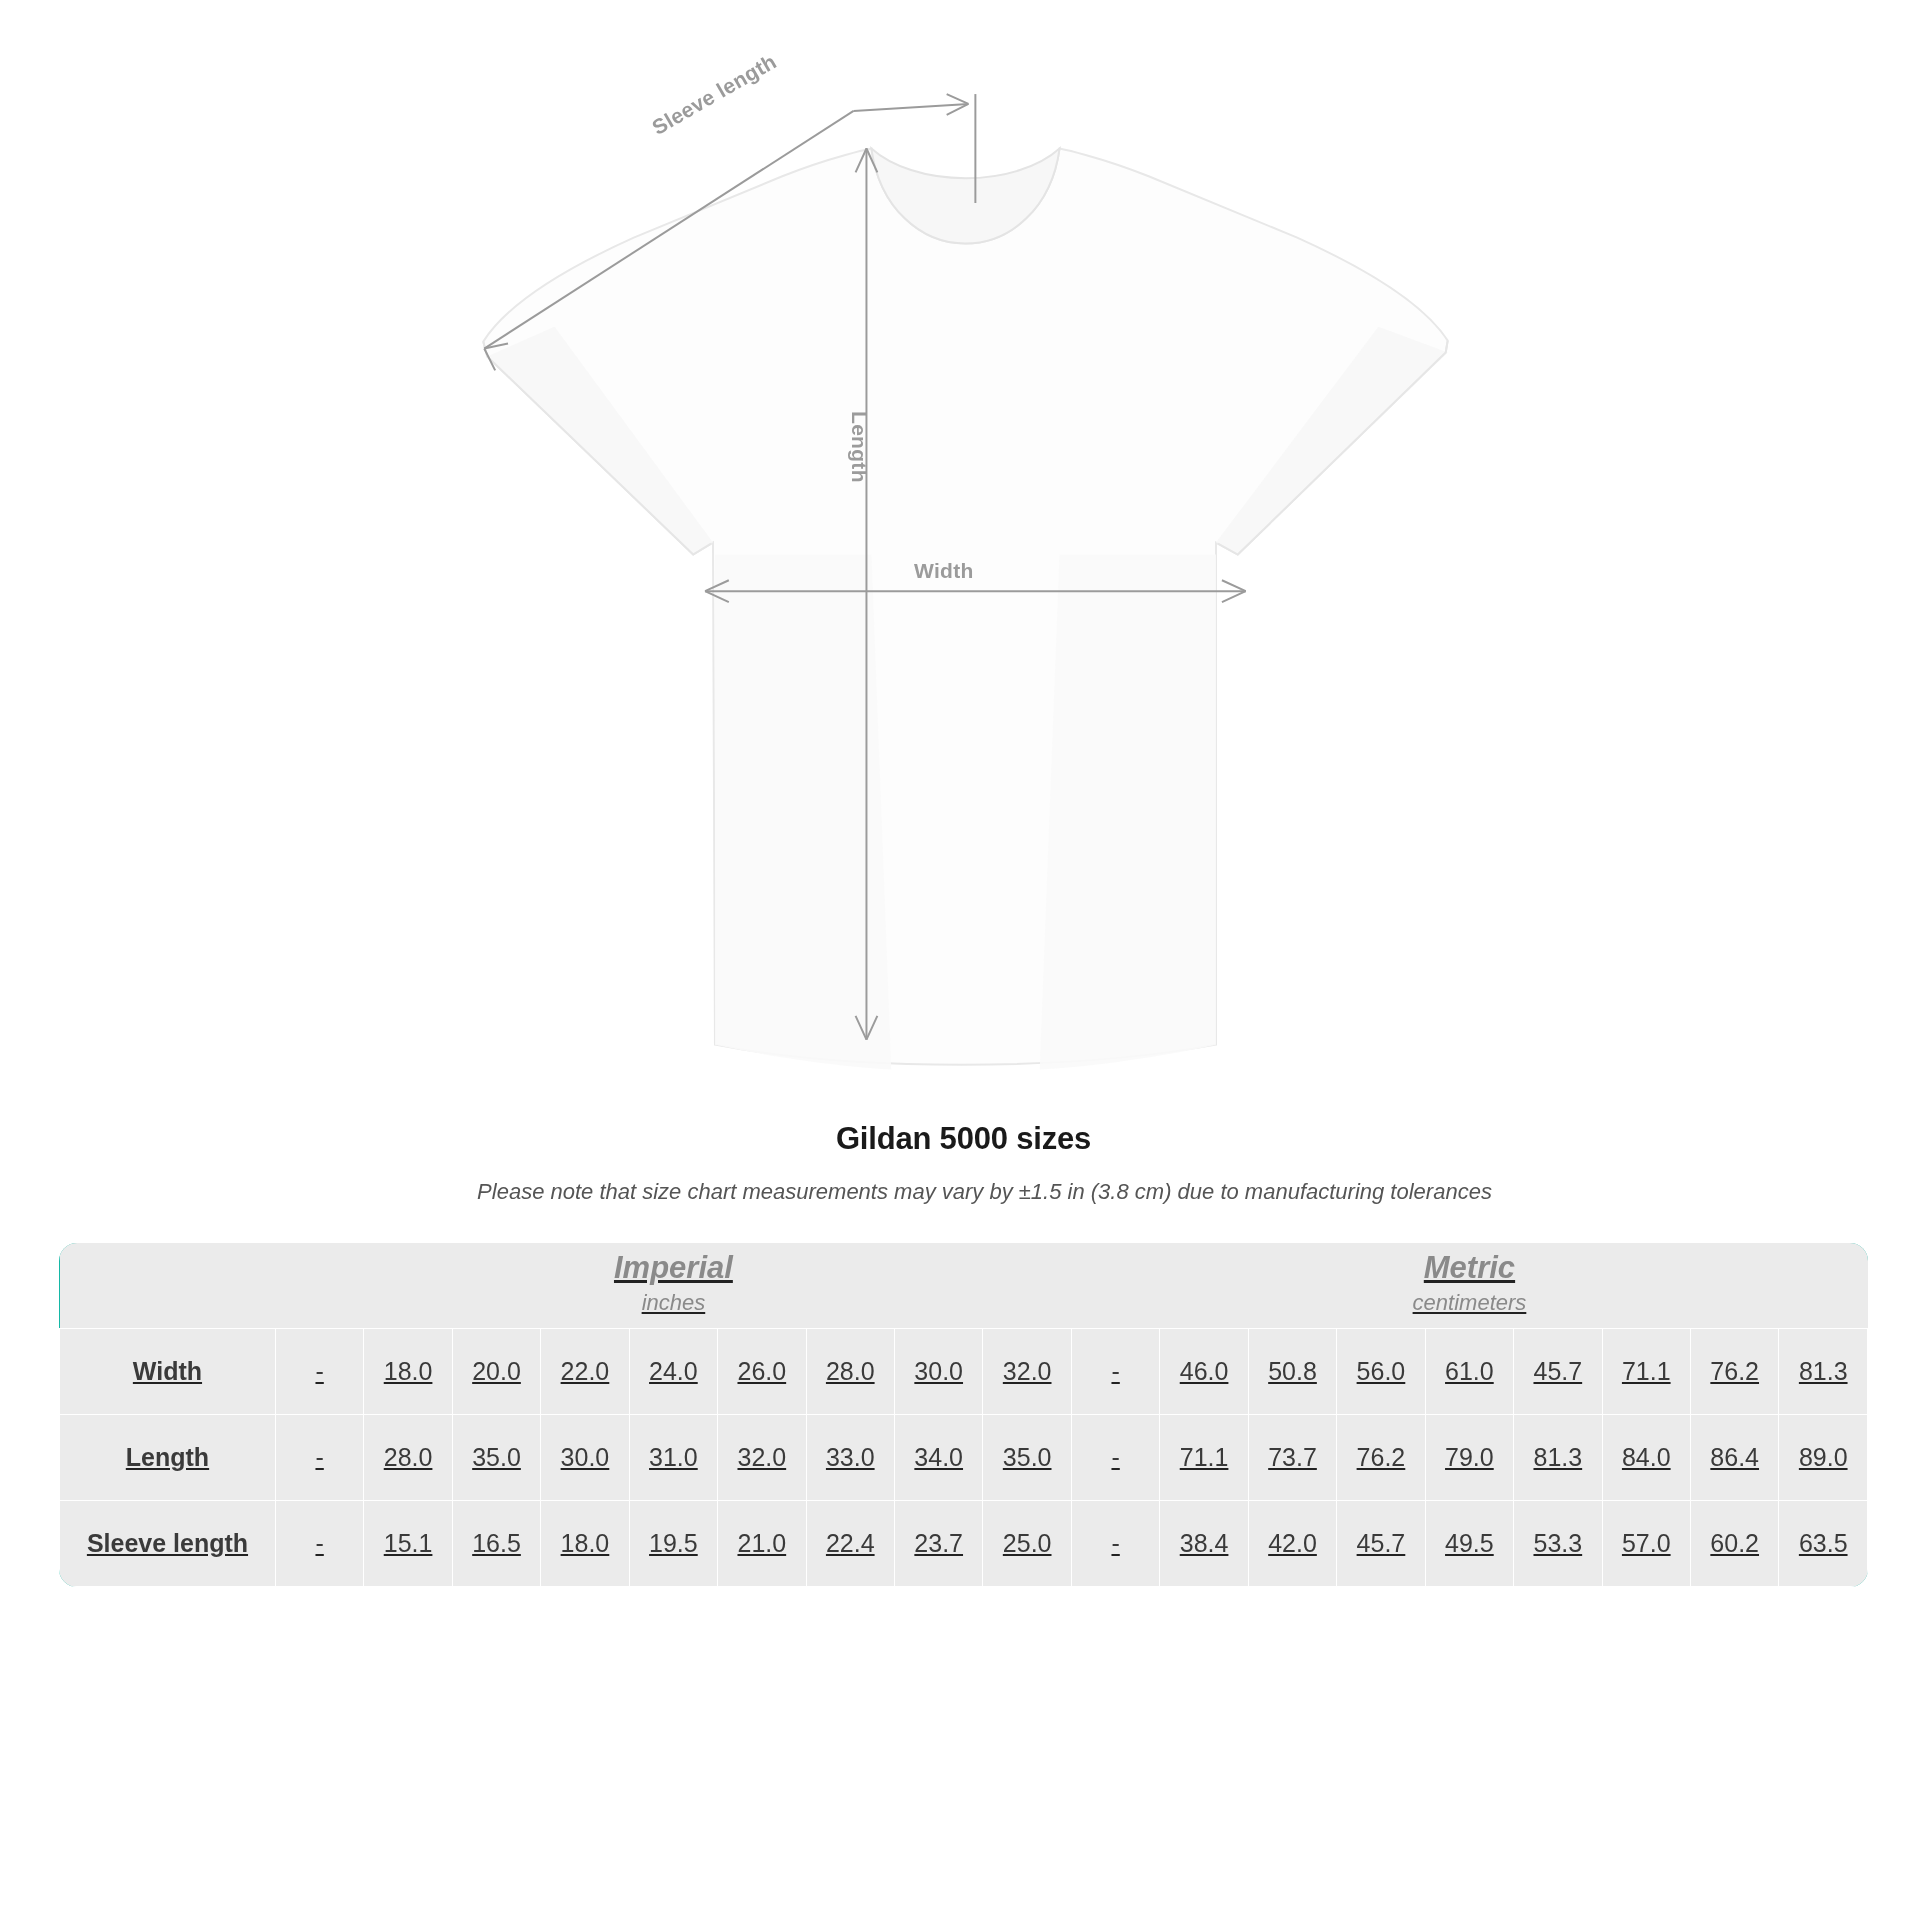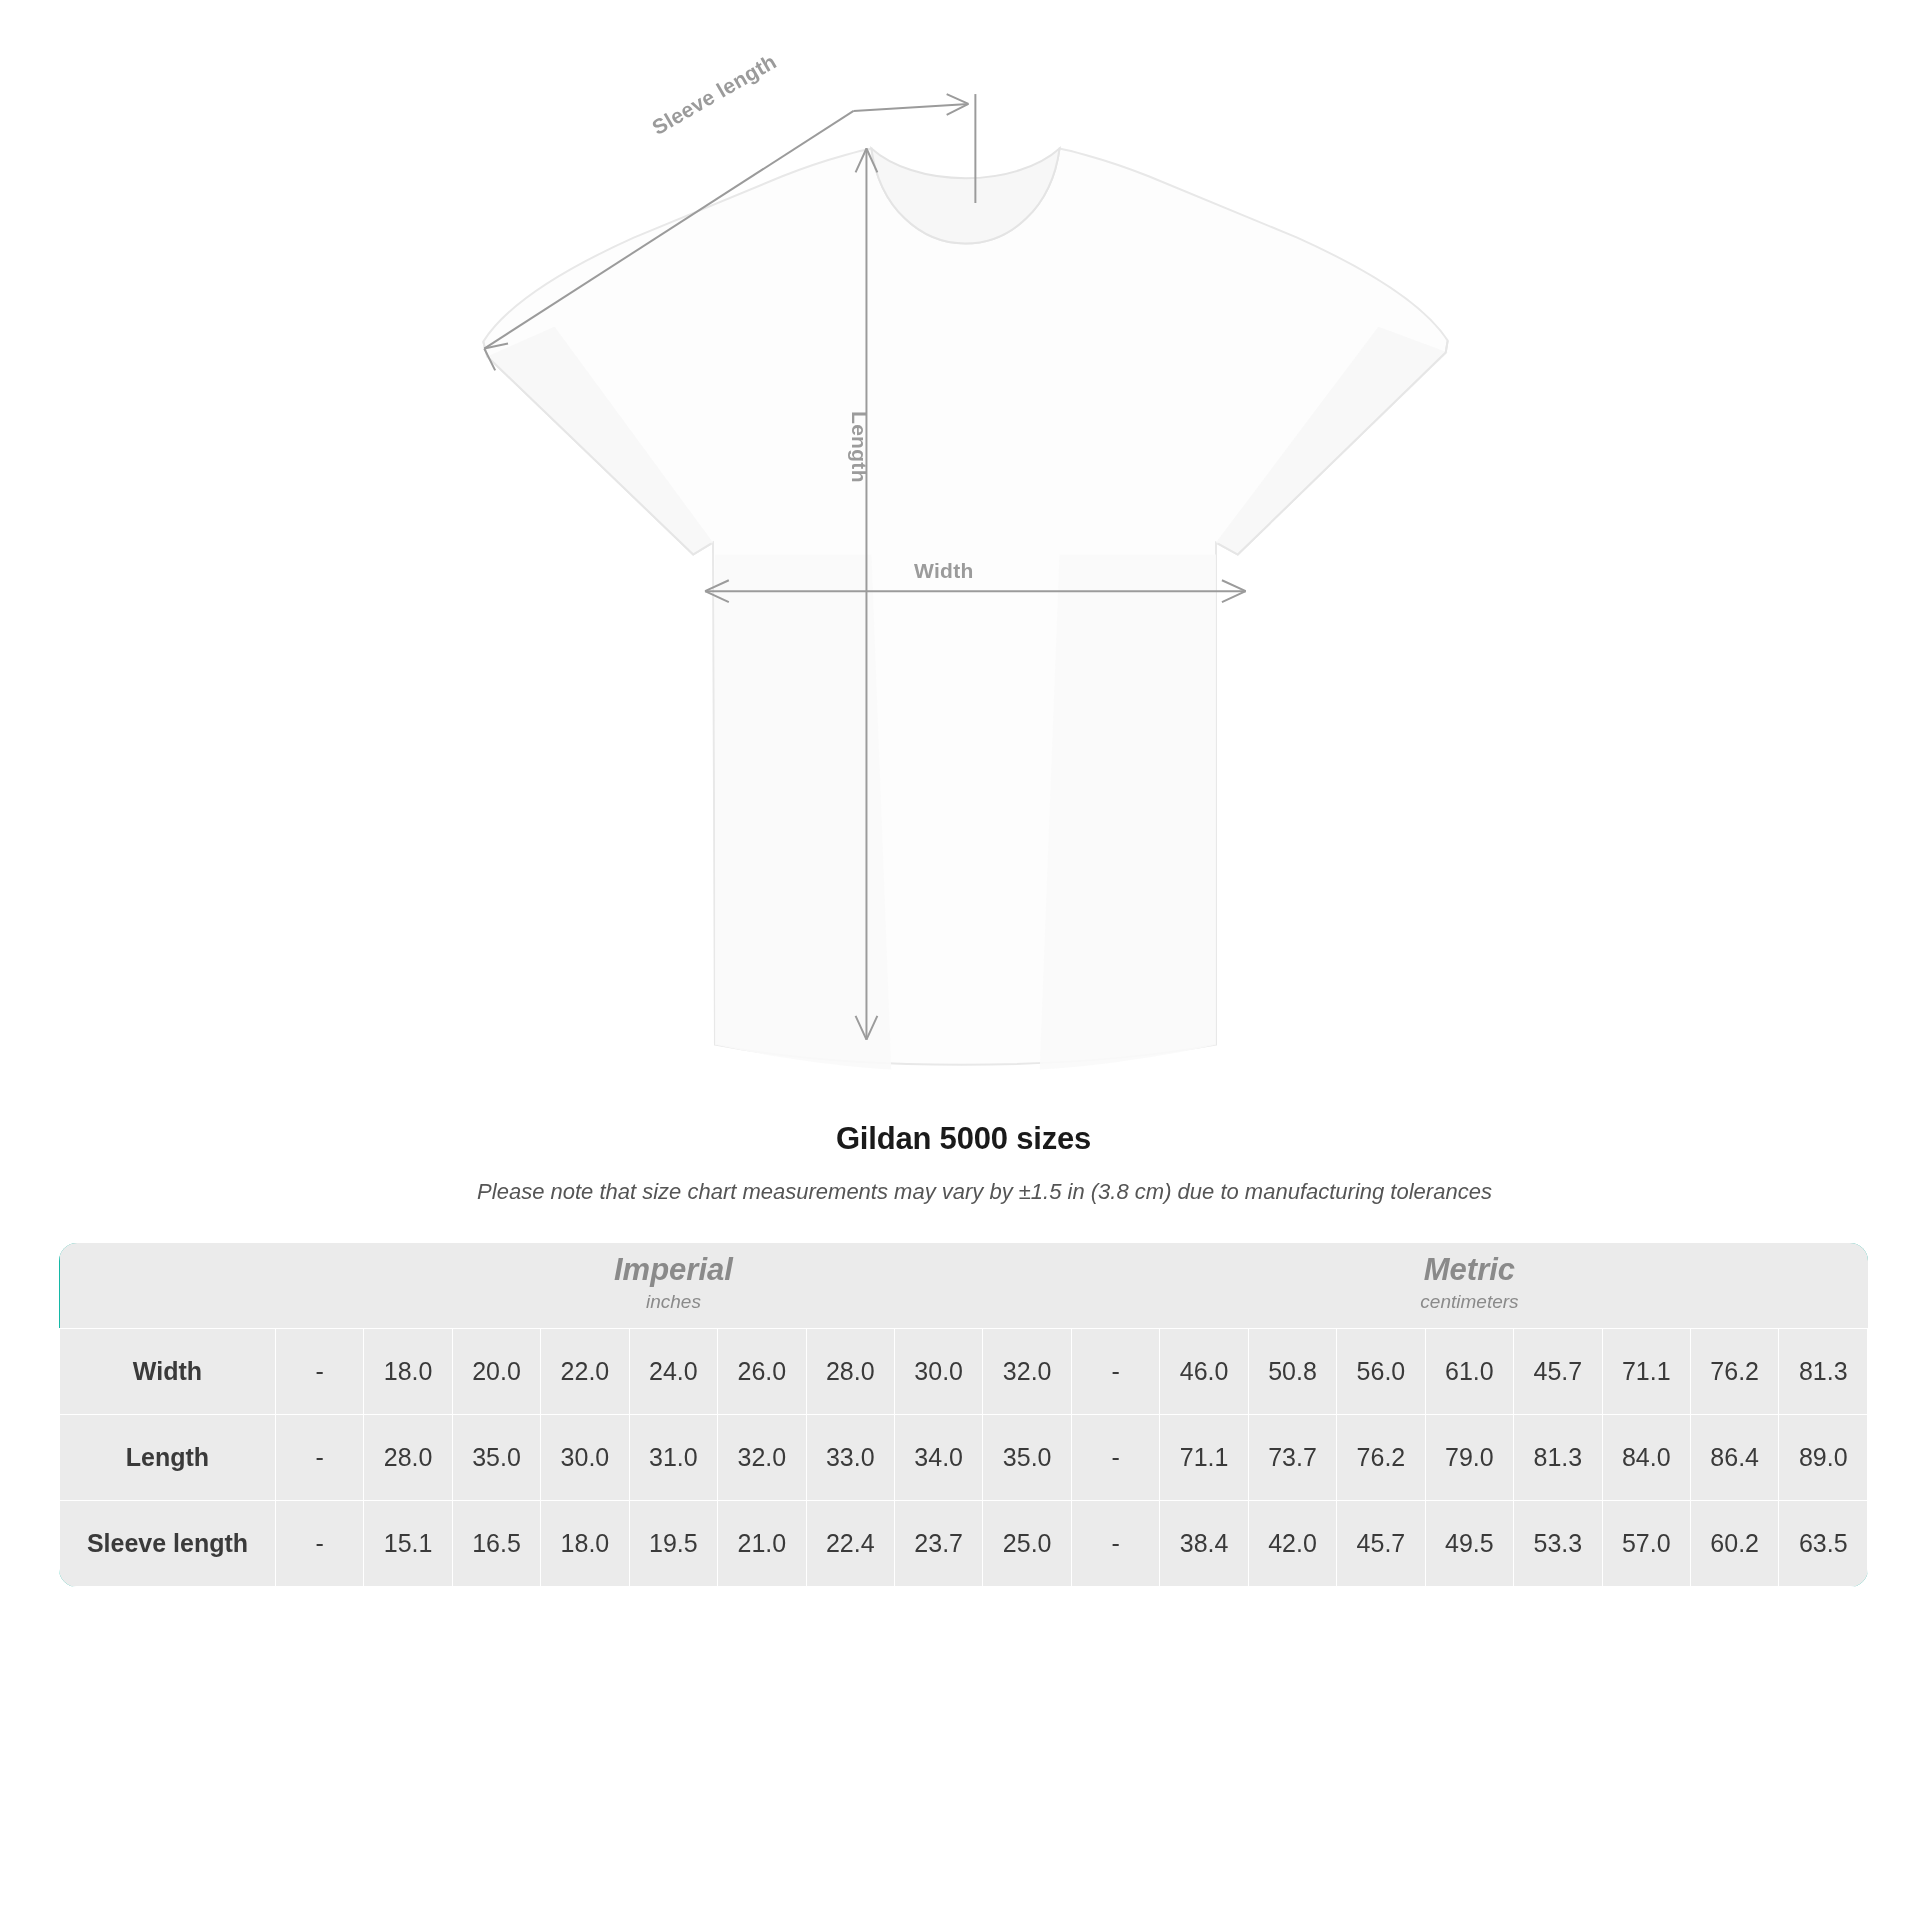--- a/index.html
+++ b/index.html
@@ -75,20 +75,21 @@
     margin: 22px 0 0 0;
     padding-left: 42px;
   }
 
   
   .table-wrap {
     margin: 38px 59px 0 59px;
     border-radius: 18px;
     overflow: hidden;
     background: #14b8a6;
+    text-decoration: underline;
   }
   table.size-table {
     border-collapse: collapse;
     width: 100%;
     table-layout: fixed;
   }
   table.size-table td, table.size-table th {
     border: 1px solid #ffffff;
     text-align: center;
     font-size: 25px;
@@ -103,21 +104,21 @@
     border: none !important;
   }
   .unit-name {
     font-size: 31px;
     font-weight: bold;
     font-style: italic;
     color: #8a8a8a;
     line-height: 1.1;
   }
   .unit-sub {
-    font-size: 19px;
+    font-size: 22px;
     font-style: italic;
     color: #8a8a8a;
     line-height: 1.6;
   }
   .corner-cell {
     background: #ebebeb;
     border: none !important;
   }
   .col-head {
     font-weight: bold;

